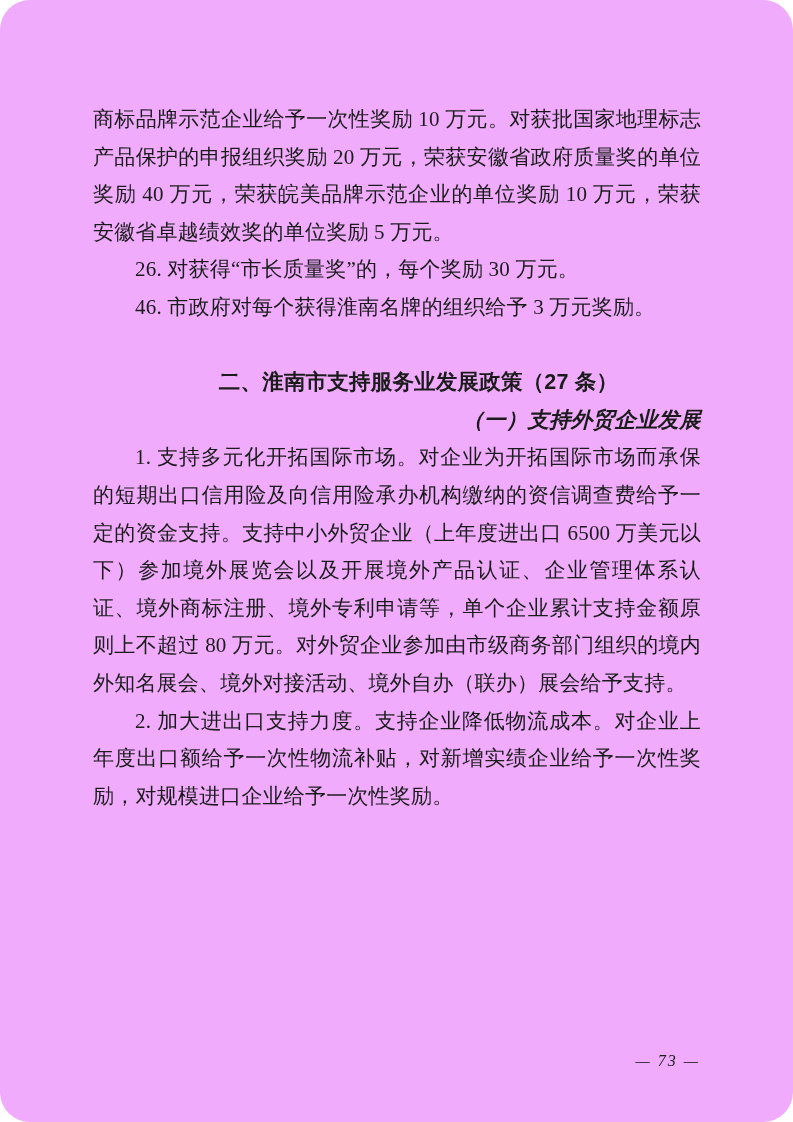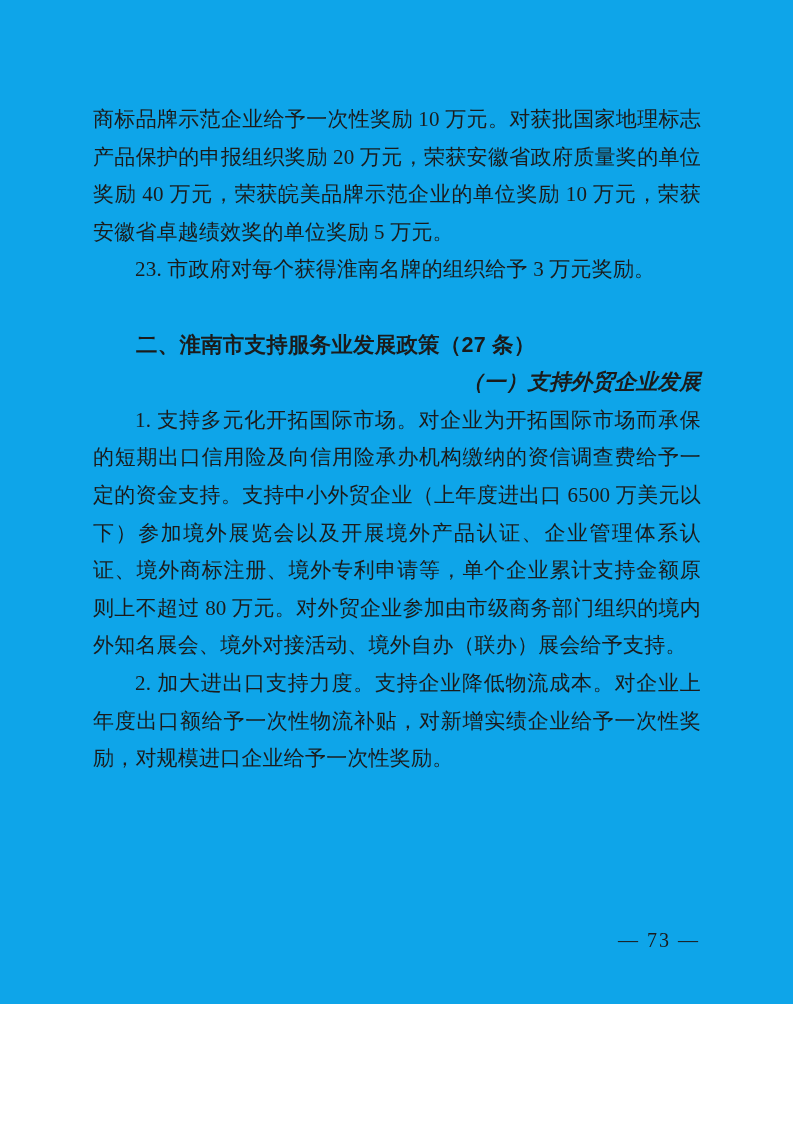--- a/index.html
+++ b/index.html
@@ -3,25 +3,26 @@
 <meta charset="utf-8">
 <style>
   html, body {
     margin: 0;
     padding: 0;
     background: #ffffff;
   }
   .page {
     position: relative;
     width: 793px;
-    height: 1004px;
-    background: #0ea5e9;
+    height: 1122px;
+    background: #f0abfc;
     overflow: hidden;
     font-family: "Liberation Serif", "DejaVu Serif", serif;
     color: #1b1b1b;
+    border-radius: 30px;
   }
   .content {
     position: absolute;
     left: 93px;
     top: 101px;
     width: 608px;
     font-size: 21px;
     line-height: 37.6px;
     text-align: justify;
     text-justify: inter-ideograph;
@@ -35,45 +36,47 @@
     text-indent: 2em;
   }
   .spacer-line {
     height: 37.6px;
   }
   .section-heading {
     font-family: "Liberation Sans", "DejaVu Sans", sans-serif;
     font-weight: bold;
     font-size: 21.5px;
     text-indent: 2em;
-    text-align: left;
+    text-align: center;
   }
   .subsection-heading {
     font-weight: bold;
     font-style: italic;
     font-size: 21.5px;
     text-indent: 2em;
     text-align: right;
   }
   .page-number {
     position: absolute;
     right: 93px;
     bottom: 52px;
-    font-size: 20px;
+    font-size: 16px;
     letter-spacing: 2px;
     color: #1b1b1b;
+    font-style: italic;
   }
 </style>
 </head>
 <body>
 
 <div class="page">
   <div class="content">
     <p>商标品牌示范企业给予一次性奖励 10 万元。对获批国家地理标志产品保护的申报组织奖励 20 万元，荣获安徽省政府质量奖的单位奖励 40 万元，荣获皖美品牌示范企业的单位奖励 10 万元，荣获安徽省卓越绩效奖的单位奖励 5 万元。</p>
-    <p class="indent">23. 市政府对每个获得淮南名牌的组织给予 3 万元奖励。</p>
+    <p class="indent">26. 对获得“市长质量奖”的，每个奖励 30 万元。</p>
+    <p class="indent">46. 市政府对每个获得淮南名牌的组织给予 3 万元奖励。</p>
     <div class="spacer-line"></div>
     <p class="section-heading">二、淮南市支持服务业发展政策（27 条）</p>
     <p class="subsection-heading">（一）支持外贸企业发展</p>
     <p class="indent">1. 支持多元化开拓国际市场。对企业为开拓国际市场而承保的短期出口信用险及向信用险承办机构缴纳的资信调查费给予一定的资金支持。支持中小外贸企业（上年度进出口 6500 万美元以下）参加境外展览会以及开展境外产品认证、企业管理体系认证、境外商标注册、境外专利申请等，单个企业累计支持金额原则上不超过 80 万元。对外贸企业参加由市级商务部门组织的境内外知名展会、境外对接活动、境外自办（联办）展会给予支持。</p>
     <p class="indent">2. 加大进出口支持力度。支持企业降低物流成本。对企业上年度出口额给予一次性物流补贴，对新增实绩企业给予一次性奖励，对规模进口企业给予一次性奖励。</p>
   </div>
 
   <div class="page-number">— 73 —</div>
 </div>
 

